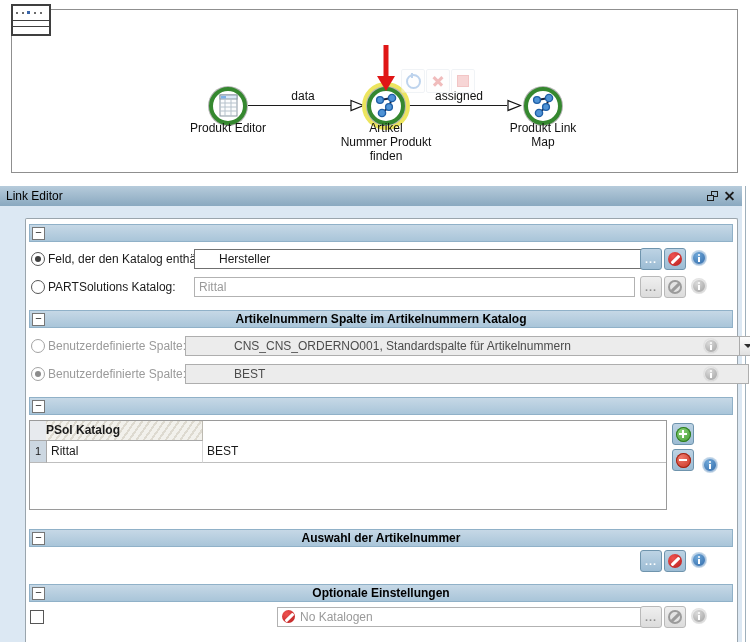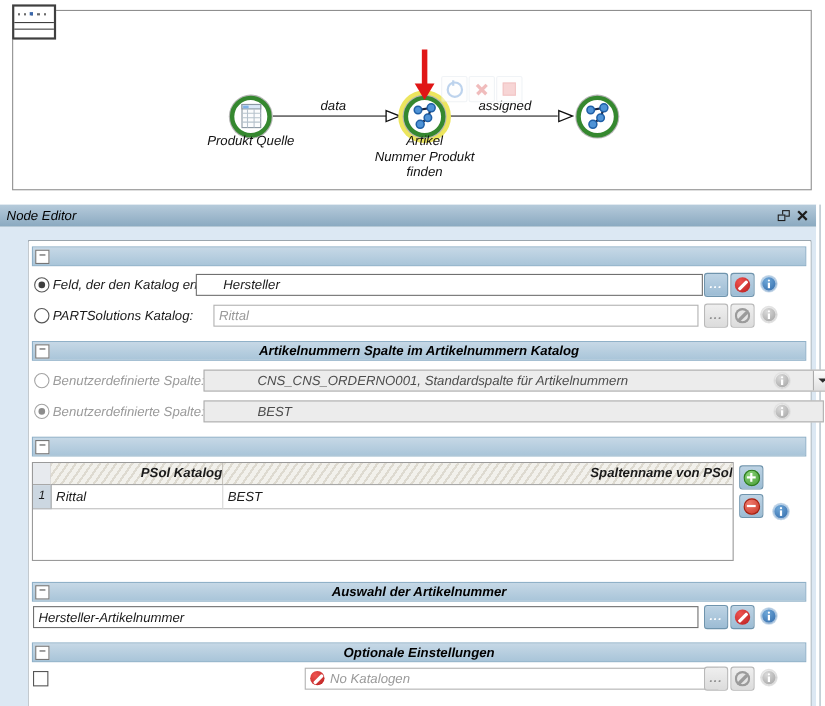--- a/index.html
+++ b/index.html
@@ -1,17 +1,17 @@
 <!DOCTYPE html>
 <html><head>
 <meta charset="utf-8">
 <style>
   html,body{margin:0;padding:0;background:#fff;}
   #app{position:relative;width:750px;height:642px;overflow:hidden;background:#fff;
-       font-family:"Liberation Sans",sans-serif;font-size:12px;color:#1a1a1a;font-style:italic;}
+       font-family:"Liberation Sans",sans-serif;font-size:12px;color:#1a1a1a;}
   .abs{position:absolute;}
 
   
   .canvas-box{position:absolute;left:11px;top:9px;width:725px;height:162px;border:1px solid #8f8f8f;background:#fff;}
   .corner-widget{position:absolute;left:11px;top:4px;width:36px;height:28px;border:2px solid #3f3f3f;background:#fff;z-index:3;}
   .cw-line{position:absolute;left:0;width:100%;height:1px;background:#3f3f3f;}
   .cw-marks{position:absolute;left:3px;top:6px;width:28px;height:2px;
             background:repeating-linear-gradient(90deg,#6b6b6b 0 2px,transparent 2px 6px);}
   .cw-dot{position:absolute;left:14px;top:5px;width:3px;height:3px;background:#3a66aa;}
 
@@ -98,21 +98,21 @@
   .mini-circle.green{background:radial-gradient(circle at 35% 30%,#8bd379,#3f962e);box-shadow:inset 0 0 0 1px #2d7a20;}
   .mini-circle.red{background:radial-gradient(circle at 35% 30%,#ef7a6d,#c62f1e);box-shadow:inset 0 0 0 1px #9e2415;}
   .mini-circle::after{content:"";position:absolute;left:3.5px;top:6.5px;width:8px;height:2px;background:#fff;}
   .mini-circle.green::before{content:"";position:absolute;left:6.5px;top:3.5px;width:2px;height:8px;background:#fff;}
 
   
   .tbl{position:absolute;left:29px;top:420px;width:636px;height:88px;border:1px solid #9a9a9a;background:#fff;}
   .th{position:absolute;top:0;height:19px;background-color:#f2f1ec;
       background-image:repeating-linear-gradient(125deg,rgba(168,158,135,.28) 0 2px,rgba(255,255,255,0) 2px 6px);
       border-right:1px solid #bdbab1;border-bottom:1px solid #a8a8a8;
-      font-weight:bold;text-align:right;line-height:19px;overflow:hidden;}
+      font-weight:bold;text-align:left;line-height:19px;overflow:hidden;}
   .gutter-h{position:absolute;left:0;top:0;width:16px;height:19px;background:#e7eaee;
             border-right:1px solid #a8a8a8;border-bottom:1px solid #a8a8a8;}
   .row-gutter{position:absolute;left:0;top:20px;width:16px;height:21px;background:#ccd7e1;
               border-right:1px solid #a8a8a8;border-bottom:1px solid #b9b9b9;text-align:center;line-height:21px;font-size:11px;}
   .td{position:absolute;top:20px;height:21px;line-height:21px;padding-left:4px;
       border-right:1px solid #d6d6d6;border-bottom:1px solid #bfbfbf;overflow:hidden;white-space:nowrap;}
 </style>
 </head>
 <body>
 
@@ -141,21 +141,21 @@
 
   <div class="node-circle" style="left:209px;top:87px;">
     <svg width="26" height="26" viewBox="0 0 26 26">
       <rect x="5" y="2" width="17" height="21" fill="#fbfcfd" stroke="#8b98a3"></rect>
       <rect x="5" y="2" width="17" height="4" fill="#dce9f8" stroke="#8b98a3"></rect>
       <path d="M5 10h17M5 14h17M5 18h17M10 6v17M16 6v17" stroke="#b6c2cc" stroke-width="1" fill="none"></path>
       <rect x="6" y="3" width="5" height="2.5" fill="#7fb2e8"></rect>
     </svg>
   </div>
   <div class="node-label" style="left:168px;top:121px;width:120px;">
-    <span>Produkt Quelle</span>
+    <span>Produkt Editor</span>
   </div>
 
   <div class="node-circle selected" style="left:367px;top:87px;">
     <svg width="28" height="28" viewBox="0 0 28 28">
       <path d="M8 8 L20 6 L17 15 L10 21" stroke="#17233f" stroke-width="2" fill="none"></path>
       <g fill="#4f93d6" stroke="#1f5fa6" stroke-width="1.4">
         <circle cx="8" cy="8" r="3.4"></circle>
           <circle cx="20" cy="6" r="3.6"></circle>
         <circle cx="17" cy="15" r="3.4"></circle>
           <circle cx="10" cy="21" r="3.6"></circle>
@@ -172,56 +172,60 @@
     <svg width="28" height="28" viewBox="0 0 28 28">
       <path d="M8 8 L20 6 L17 15 L10 21" stroke="#17233f" stroke-width="2" fill="none"></path>
       <g fill="#4f93d6" stroke="#1f5fa6" stroke-width="1.4">
         <circle cx="8" cy="8" r="3.4"></circle>
           <circle cx="20" cy="6" r="3.6"></circle>
         <circle cx="17" cy="15" r="3.4"></circle>
           <circle cx="10" cy="21" r="3.6"></circle>
       </g>
     </svg>
   </div>
+  <div class="node-label" style="left:493px;top:121px;width:100px;">
+    <div>Produkt Link</div>
+    <div>Map</div>
+  </div>
 
   <svg class="abs" style="left:375px;top:44px;" width="22" height="50">
     <rect x="8.5" y="1" width="5" height="33" fill="#e01616"></rect>
     <polygon points="2,32 20,32 11,47" fill="#e01616"></polygon>
   </svg>
 
   <div class="ghost-toolbar">
     <div class="ghost-btn">
         <div class="run-ring"></div>
       </div>
     <div class="ghost-btn">
         <div class="ghost-x"></div>
       </div>
     <div class="ghost-btn">
         <div class="ghost-square"></div>
       </div>
   </div>
 
   <div class="titlebar">
-    <div class="titlebar-text">Node Editor</div>
+    <div class="titlebar-text">Link Editor</div>
   </div>
   <div class="float-ic"></div>
   <div class="close-ic"></div>
 
   <div class="blue-area"></div>
   <div class="right-strip"></div>
   <div class="right-line"></div>
   <div class="panel"></div>
 
   <div class="grp-hd" style="top:224px;">
     <div class="collapse-box">−</div>
   </div>
 
   <div class="radio checked" style="left:31px;top:252px;"></div>
   <div class="lbl" style="left:48px;top:250px;">Feld, der den Katalog enthält:</div>
-  <div class="field" style="left:178px;top:249px;width:431px;padding-left:24px;">
+  <div class="field" style="left:194px;top:249px;width:431px;padding-left:24px;">
     <span>Hersteller</span>
   </div>
   <div class="btn blue" style="left:640px;top:248px;">
     <span class="browse-dots">...</span>
   </div>
   <div class="btn blue" style="left:664px;top:248px;">
     <div class="noentry"></div>
   </div>
   <div class="info" style="left:692px;top:251px;"></div>
 
@@ -258,39 +262,35 @@
   </div>
   <div class="info gray" style="left:704px;top:367px;"></div>
 
   <div class="grp-hd" style="top:397px;">
     <div class="collapse-box">−</div>
   </div>
 
   <div class="tbl">
     <div class="gutter-h"></div>
     <div class="th" style="left:16px;width:156px;">PSol Katalog</div>
-    <div class="th" style="left:173px;left:173px;width:463px;border-right:none;">Spaltenname von PSol</div>
     <div class="row-gutter">1</div>
     <div class="td" style="left:17px;width:151px;">Rittal</div>
     <div class="td" style="left:173px;width:459px;border-right:none;">BEST</div>
   </div>
   <div class="btn blue" style="left:672px;top:423px;">
     <div class="mini-circle green"></div>
   </div>
   <div class="btn blue" style="left:672px;top:449px;">
     <div class="mini-circle red"></div>
   </div>
   <div class="info" style="left:703px;top:458px;"></div>
 
   <div class="grp-hd" style="top:529px;">
     <div class="collapse-box">−</div>
     <div class="grp-title">Auswahl der Artikelnummer</div>
-  </div>
-  <div class="field" style="left:30px;top:551px;width:595px;">
-    <span>Hersteller-Artikelnummer</span>
   </div>
   <div class="btn blue" style="left:640px;top:550px;">
     <span class="browse-dots">...</span>
   </div>
   <div class="btn blue" style="left:664px;top:550px;">
     <div class="noentry"></div>
   </div>
   <div class="info" style="left:692px;top:553px;"></div>
 
   <div class="grp-hd" style="top:584px;">

